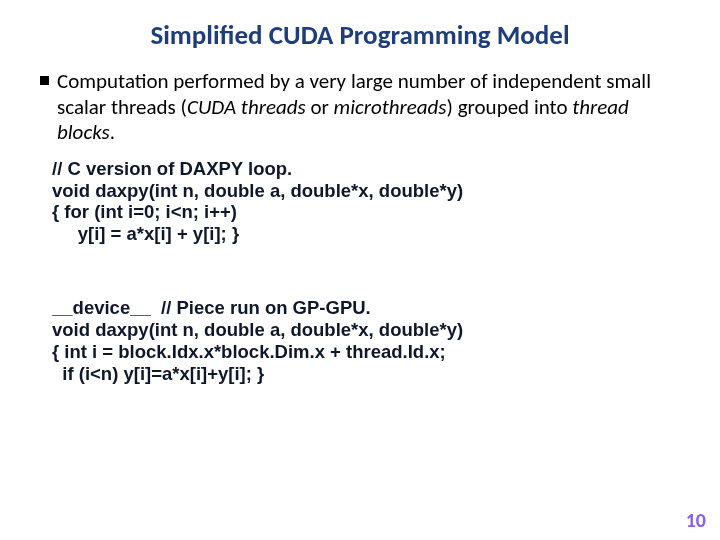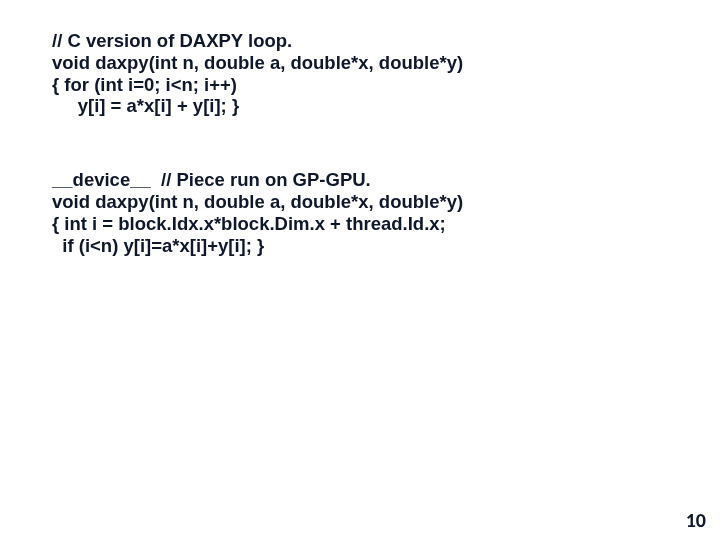--- a/index.html
+++ b/index.html
@@ -51,29 +51,36 @@
     color: #0f172a;
     white-space: pre;
     margin: 12px;
   }
   .page-num {
     position: absolute;
     bottom: 8px;
     right: 14px;
     font-size: 20px;
     font-weight: 700;
-    color: #0f172a;
+    color: #8b5cf6;
   }
 </style>
 </head>
 <body>
 
 <div class="slide">
 
+  <h1 class="title">Simplified CUDA Programming Model</h1>
 
+  <div class="bullet-row">
+    <div class="bullet-mark"></div>
+    <div class="bullet-text">
+      <span>Computation performed by a very large number of independent small scalar threads (</span><i>CUDA threads</i><span> or </span><i>microthreads</i><span>) grouped into </span><i>thread blocks</i><span>.</span>
+    </div>
+  </div>
 
   <pre class="code">// C version of DAXPY loop.
 void daxpy(int n, double a, double*x, double*y)
 { for (int i=0; i&lt;n; i++)
      y[i] = a*x[i] + y[i]; }</pre>
   <div style="height:14px"></div>
   <div style="height:14px"></div>
   <pre class="code">__device__  // Piece run on GP-GPU.
 void daxpy(int n, double a, double*x, double*y)
 { int i = block.Idx.x*block.Dim.x + thread.Id.x;

